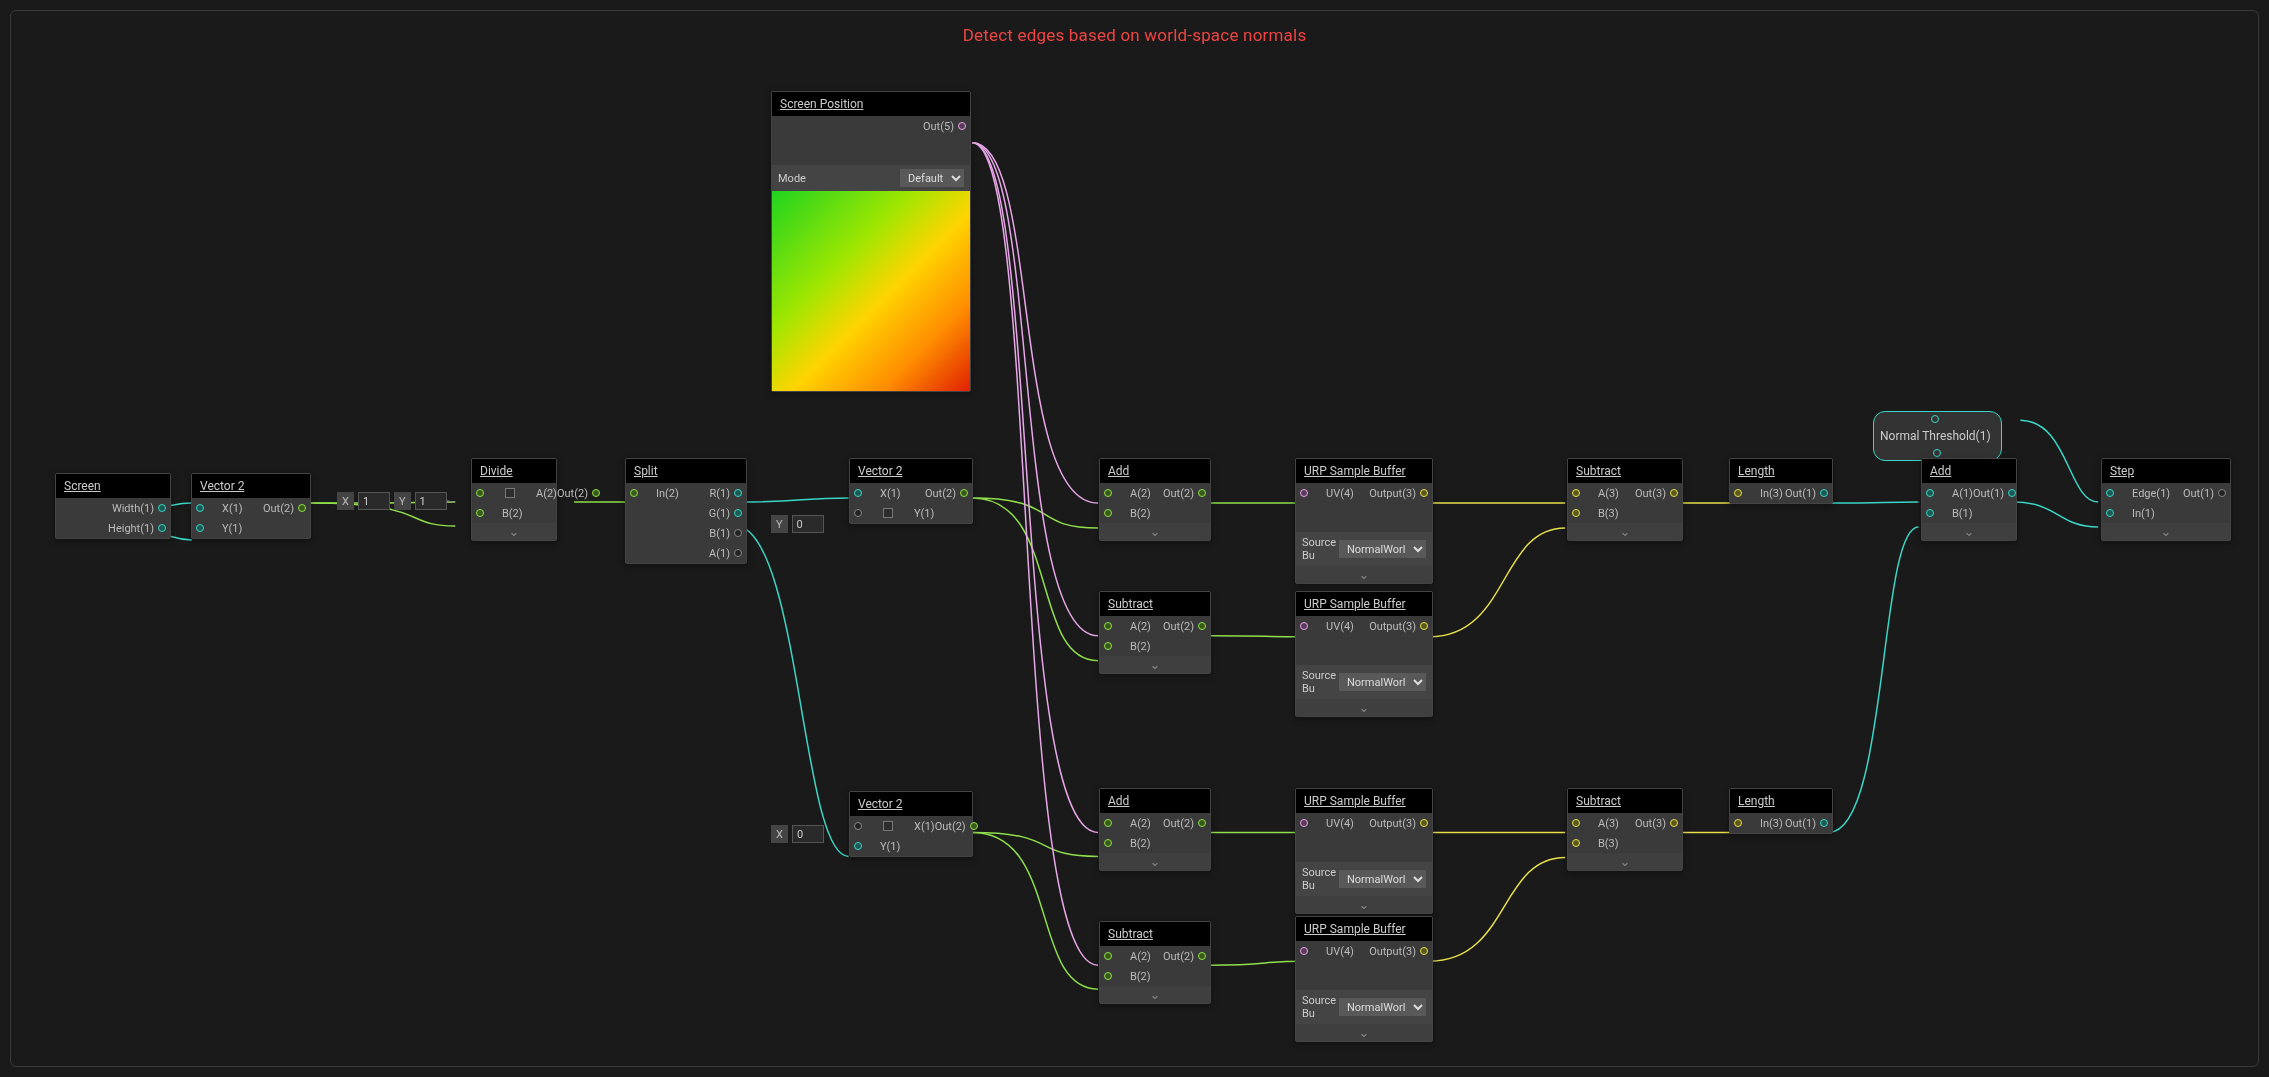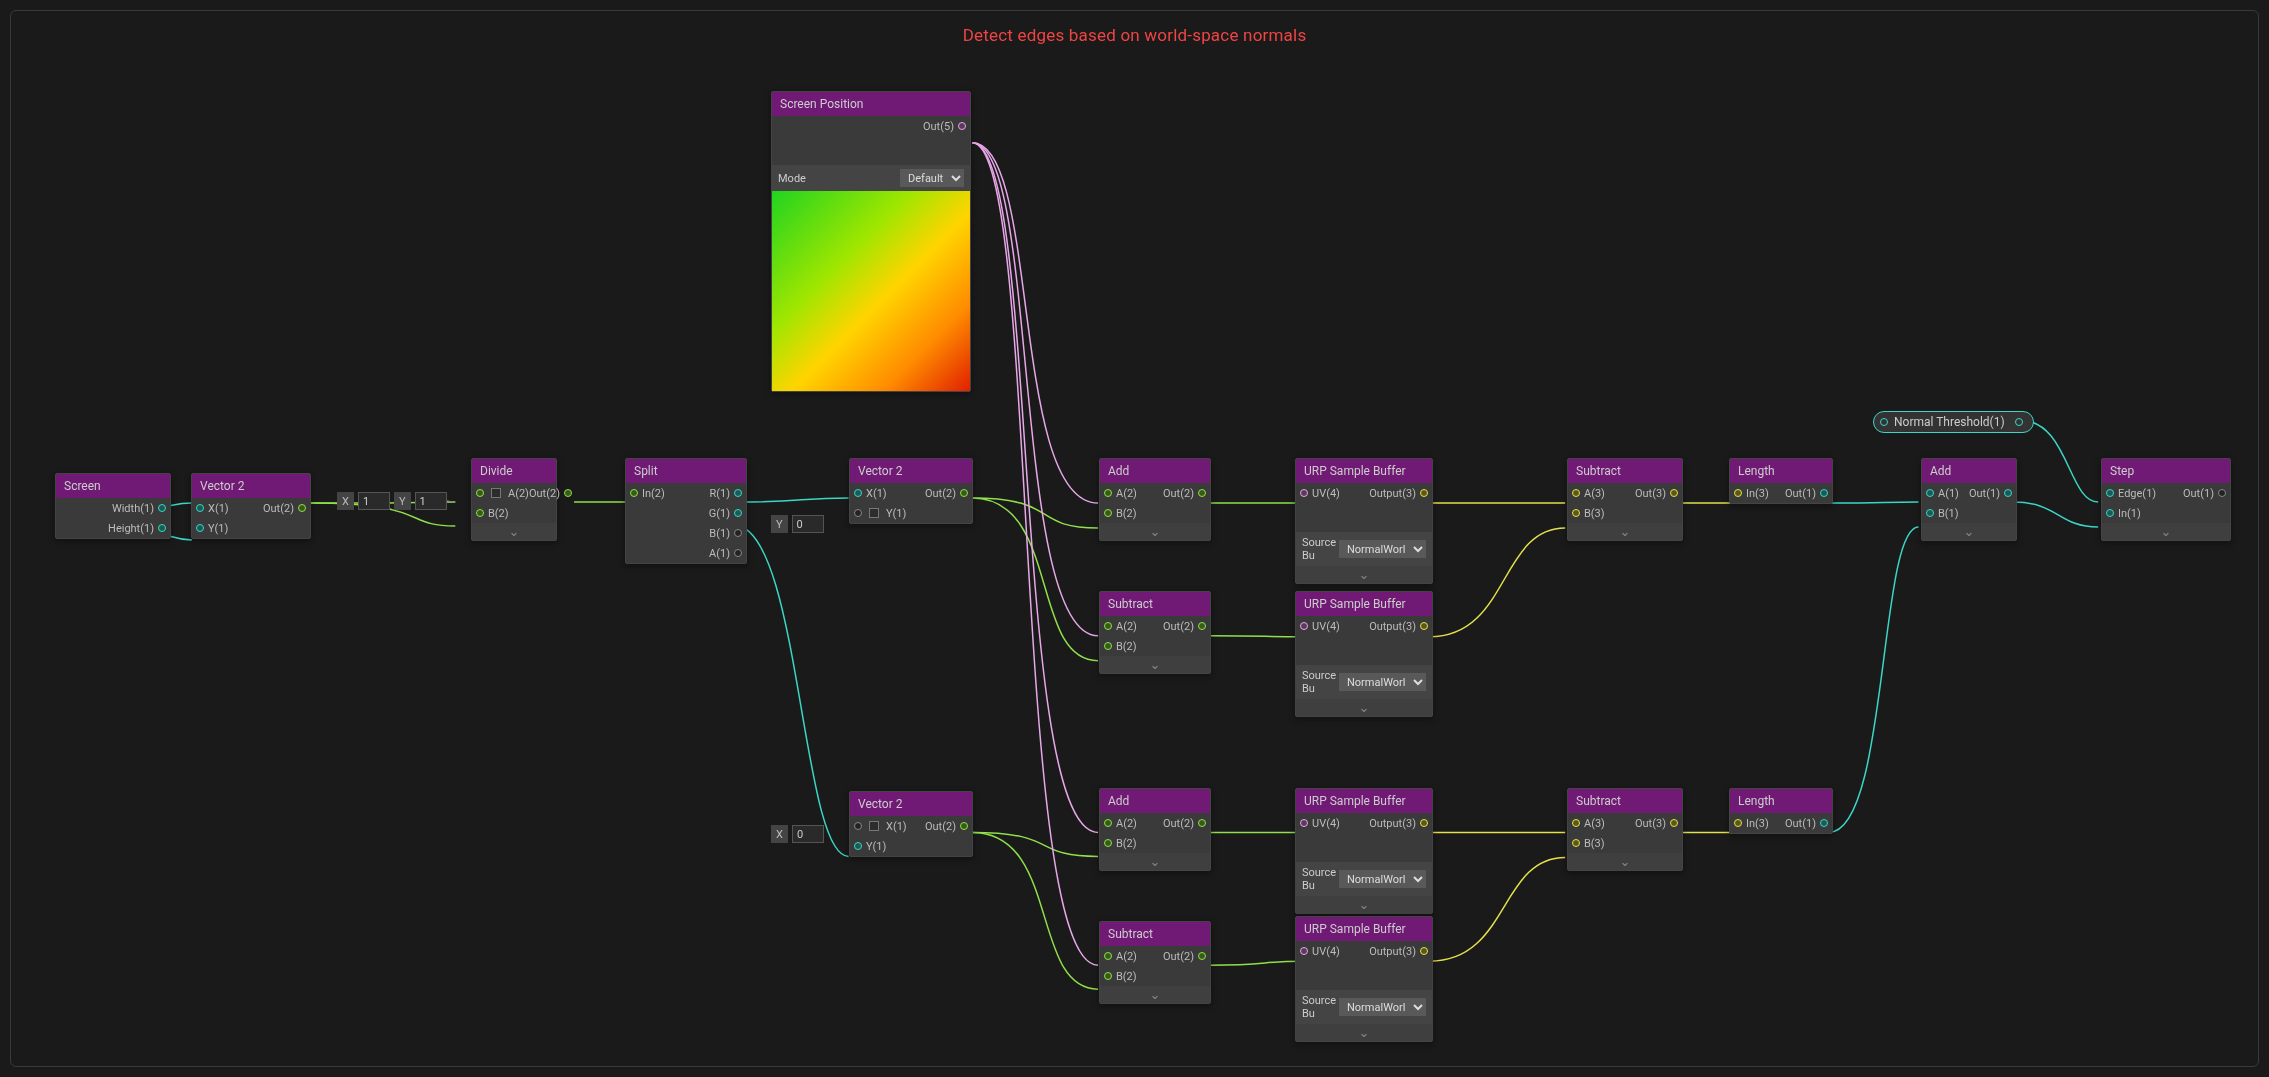--- a/index.html
+++ b/index.html
@@ -1,35 +1,35 @@
 <!DOCTYPE html>
 <html><head>
 <meta charset="utf-8">
 <style>
 * { margin:0; padding:0; box-sizing:border-box; font-family:-apple-system,BlinkMacSystemFont,"Segoe UI",Roboto,Arial,sans-serif; }
 body { background:#1a1a1a; color:#aaa; font-size:11px; overflow:hidden; width:2269px; height:1077px; }
 .frame { border:1px solid #3a3a3a; border-radius:6px; margin:10px; height:1057px; position:relative; }
 .title { text-align:center; padding:14px 0; font-size:17px; color:#ef4444; letter-spacing:.2px; }
 svg.wires { position:absolute; left:0; top:0; width:100%; height:100%; pointer-events:none; }
 .node { position:absolute; background:#3a3a3a; border:1px solid #444; border-radius:2px; box-shadow:0 2px 6px rgba(0,0,0,.4); }
-.node-head { background:#701a75; padding:5px 8px; font-size:12px; color:#ccc; cursor:move; }
+.node-head { background:#000000; padding:5px 8px; font-size:12px; color:#ccc; cursor:move;text-decoration:underline; }
 .port-row { display:flex; justify-content:space-between; align-items:center; padding:2px 0; min-height:20px; }
-.port-in { display:flex; align-items:center; gap:4px; padding-left:4px; }
+.port-in { display:flex; align-items:center; gap:18px; padding-left:4px; }
 .port-out { display:flex; align-items:center; gap:4px; padding-right:4px; }
 .port-label { font-size:11px; color:#bbb; white-space:nowrap; }
 .pin { width:8px; height:8px; border-radius:50%; background:#222; border:1px solid #888; display:inline-block; flex:none; }
 .pin.teal { border-color:#3bd6c6; background:#1b5a55; }
 .pin.green { border-color:#8fe04b; background:#3a5a1b; }
 .pin.pink { border-color:#e8a7e8; background:#5a3a5a; }
 .pin.yellow { border-color:#e6e04b; background:#5a581b; }
 .connector { width:10px; height:10px; border:1px solid #777; background:#2d2d2d; margin:0 3px; flex:none; }
 .expand { text-align:center; color:#888; font-size:13px; padding:1px 0; cursor:pointer; background:#3f3f3f; }
 .select { background:#595959; color:#ddd; border:none; font-size:11px; padding:2px 4px; height:18px; }
 .preview-sp { width:100%; height:200px; background:linear-gradient(to top,#dc2000 0%,#f58b00 18%,#f58b00 18%,#ffd400 38%,#ffd400 38%,#ffd400 38%,#ffd400 38%,#ffd400 38%,#ffd400 40%,#d6ff00 55%,#8be600 68%,#45d400 82%,#00c800 100%),linear-gradient(to right,#00c800,#ffd400); background-blend-mode:multiply; background:linear-gradient(135deg,#20d420 0%,#9fe600 35%,#ffd400 55%,#ff8c00 78%,#e02000 100%); }
-.pill { position:absolute; background:#333; border:1px solid #3bd6c6; border-radius:12px; padding:3px 10px 3px 6px; display:flex; align-items:center; gap:6px; font-size:12px; color:#ccc; }
+.pill { position:absolute; background:#333; border:1px solid #3bd6c6; border-radius:12px; padding:3px 10px 3px 6px; display:flex; align-items:center; gap:6px; font-size:12px; color:#ccc;flex-direction:column; }
 .pill .dot { width:8px; height:8px; border-radius:50%; border:1px solid #3bd6c6; background:#333; flex:none; }
 .prop-row { display:flex; align-items:center; justify-content:space-between; padding:4px 6px; background:#444; border-top:1px solid #3a3a3a;margin-top:28px; }
 .prop-label { font-size:11px; color:#ccc; }
 .xfield { position:absolute; display:flex; align-items:center; gap:4px; }
 .xfield .lbl { background:#444; padding:2px 5px; height:18px; display:flex; align-items:center; color:#bbb; font-size:11px; }
 .xfield .val { background:#2a2a2a; border:1px solid #555; height:18px; width:32px; padding:0 4px; color:#ccc; font-size:11px; display:flex; align-items:center; }
 </style>
 </head>
 <body>
 

